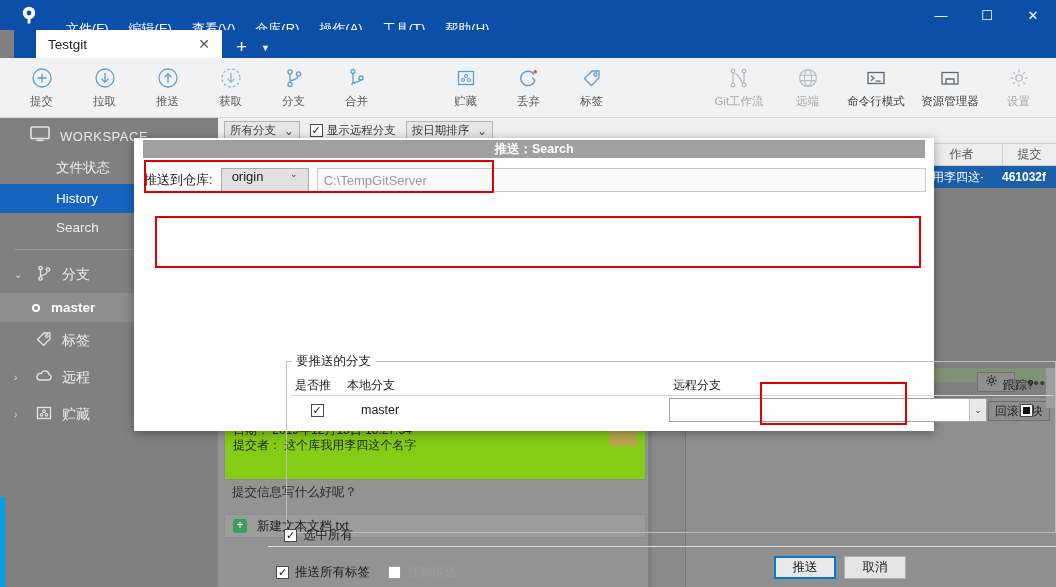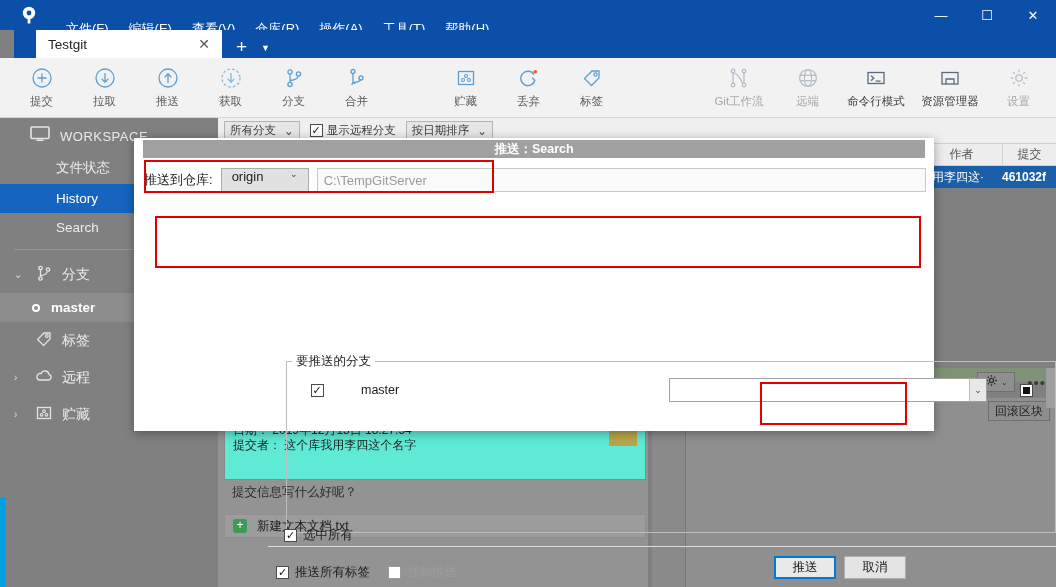--- a/index.html
+++ b/index.html
@@ -92,21 +92,21 @@
   .fsel { height:19px; background:#e6e6e6; border:1px solid #b4b4b4; font-size:11.5px; color:#3a3a3a;
           display:flex;align-items:center; gap:8px; padding:0 5px; }
   .fchk { font-size:11.5px; color:#3a3a3a; display:flex; align-items:center; gap:4px;}
   .jump { position:absolute; right: 12px; top: 3px; font-size:12px; color:#efefef;}
   .gridhead { position:absolute; top: 26px; left: 0; width: 838px; height: 22px;
               background:#ededed; border-bottom:1px solid #d0d0d0; display:flex; }
   .gh { font-size: 12px; color:#555; display:flex; align-items:center; justify-content:center; }
   .selrow { position:absolute; top: 48px; left: 0; width: 838px; height: 22px; background:#1B5FA9;
             display:flex; align-items:center; color:#fff; font-size:12px; }
   .commitpane { position:absolute; left: 0; top: 300px; width: 430px; height: 169px; background:#939393; }
-  .cinfo { position:absolute; left: 6px; top: 0; width: 422px; height: 62px; background:#5eead4;
+  .cinfo { position:absolute; left: 6px; top: 0; width: 422px; height: 62px; background:#84cc16;
            border:1px solid #8a8a8a; font-size: 12px; color:#1f1f1f; padding: 4px 8px; line-height:15px;}
   .cmsg { position:absolute; left: 6px; top: 66px; width: 422px; font-size:12.5px; color:#2a2a2a; padding-left:8px;}
   .filerow { position:absolute; left: 6px; top: 96px; width: 422px; height: 24px; background:#9c9c9c;
              border:1px solid #8f8f8f; display:flex; align-items:center; gap:10px; padding-left:8px;
              font-size:12.5px; color:#1c1c1c; }
   .plusbox { width:14px;height:14px;background:#3a9c56;color:#fff;font-size:12px;line-height:13px;
              text-align:center; border-radius:2px;}
   .avatar { position:absolute; right: 8px; top: 3px; width: 28px; height: 24px;
             background: #b8a44a; }
   .diffpane { position:absolute; left: 434px; top: 250px; width: 404px; height: 219px; }
@@ -522,20 +522,26 @@
         <span class="cv">origin</span>
         <span class="ca">⌄</span>
       </div>
       <div class="pathbox">C:\TempGitServer</div>
     </div>
 
     <div class="grp"></div>
     <div class="grp-cap">要推送的分支</div>
 
     <div class="tbl">
+      <div class="tbl-head">
+        <div class="th" style="width:52px;">是否推</div>
+        <div class="th" style="width:326px;">本地分支</div>
+        <div class="th" style="width:330px;">远程分支</div>
+        <div class="th" style="width:54px;">跟踪?</div>
+      </div>
       <div class="tbl-row">
         <div class="td" style="width:52px;justify-content:center;padding-left:0;">
           <span class="cbox">✓</span>
         </div>
         <div class="td" style="width:326px;font-size:12.5px;color:#1c1c1c;padding-left:18px;">master</div>
         <div class="td" style="width:330px;padding-left:0;">
           <div class="remote-combo">
             <span style="flex:1;padding-left:5px;font-size:12.5px;color:#1c1c1c;"></span>
             <span class="arrow">⌄</span>
           </div>

